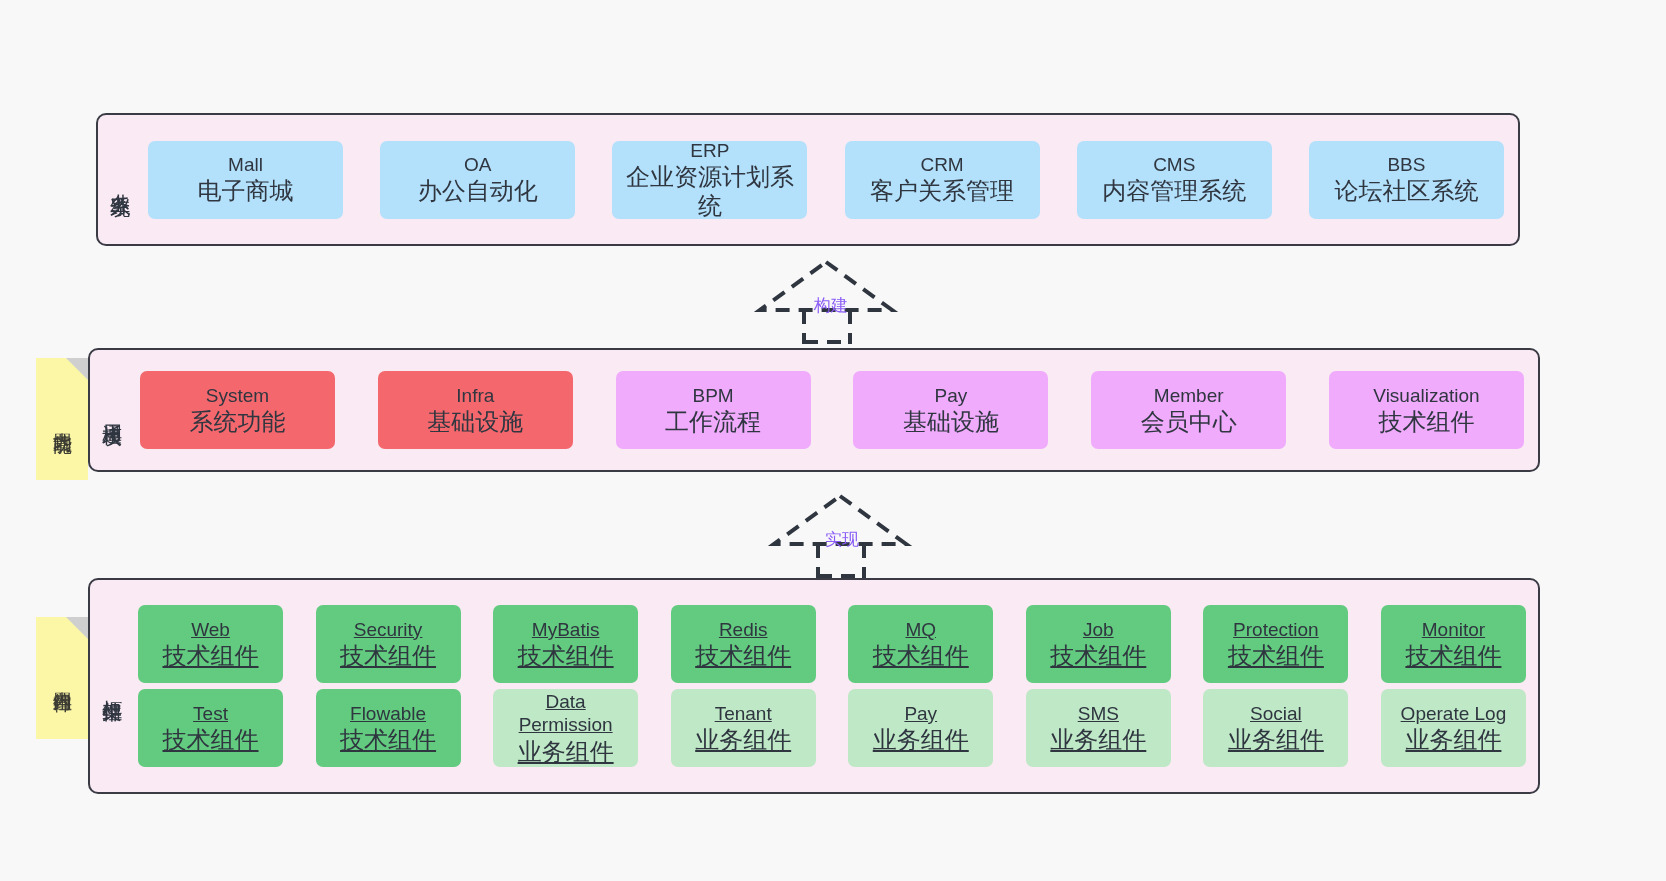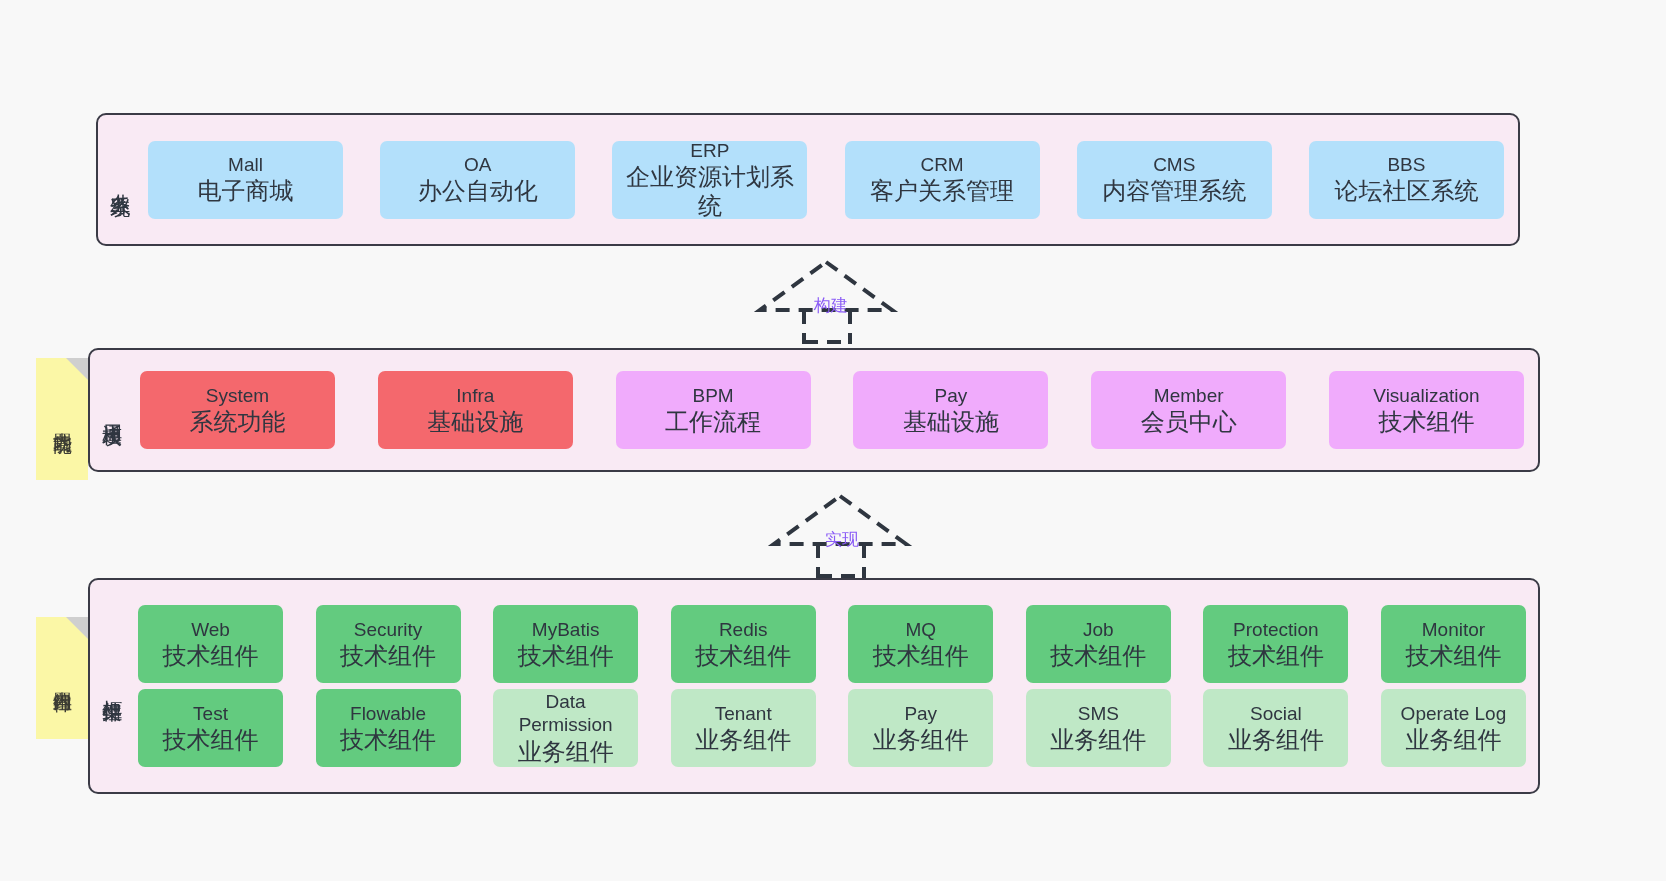--- a/index.html
+++ b/index.html
@@ -94,21 +94,21 @@
   #layer-business { left: 96px; top: 113px; width: 1424px; height: 133px; }
   #layer-business .node { width: 195px; height: 78px; }
 
   
   #layer-modules { left: 88px; top: 348px; width: 1452px; height: 124px; }
   #layer-modules .node { width: 195px; height: 78px; }
 
   
   #layer-framework { left: 88px; top: 578px; width: 1452px; height: 216px; }
   #layer-framework .node { width: 145px; height: 78px; }
-  #layer-framework .layer-body { gap: 6px; padding: 0 12px 0 4px; }
+  #layer-framework .layer-body { gap: 6px; padding: 0 12px 0 4px; text-decoration: underline; }
 
   
   .sticky {
     position: absolute;
     width: 52px;
     background: #fbf7a6;
     display: flex;
     align-items: center;
     justify-content: center;
     font-size: 19px;

